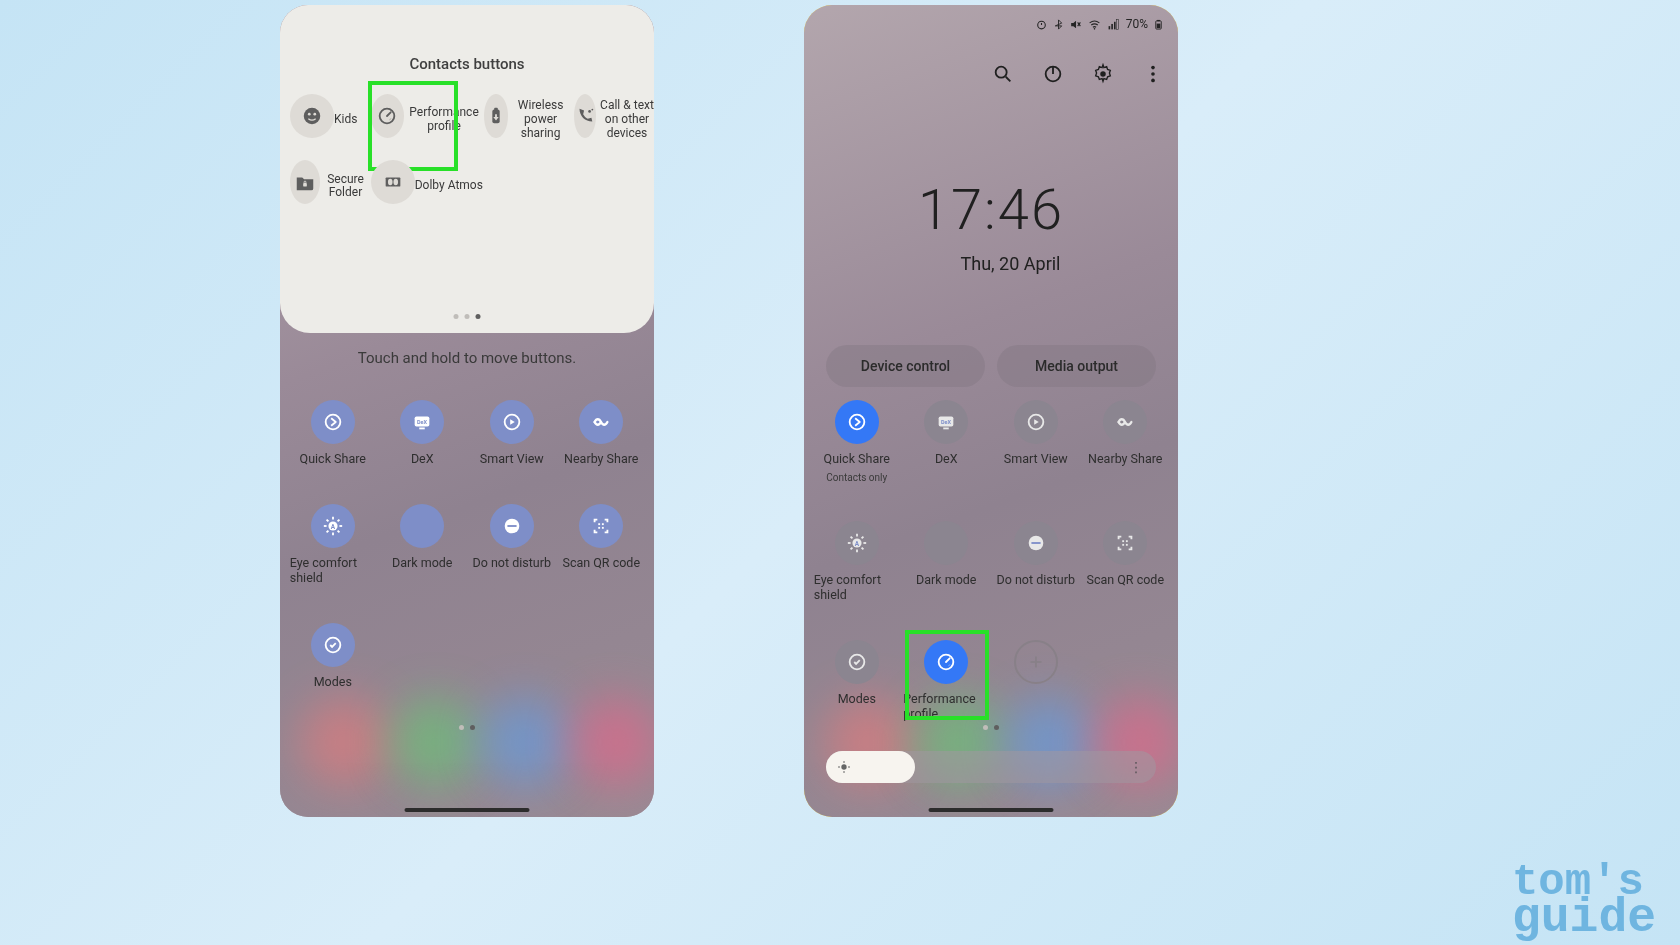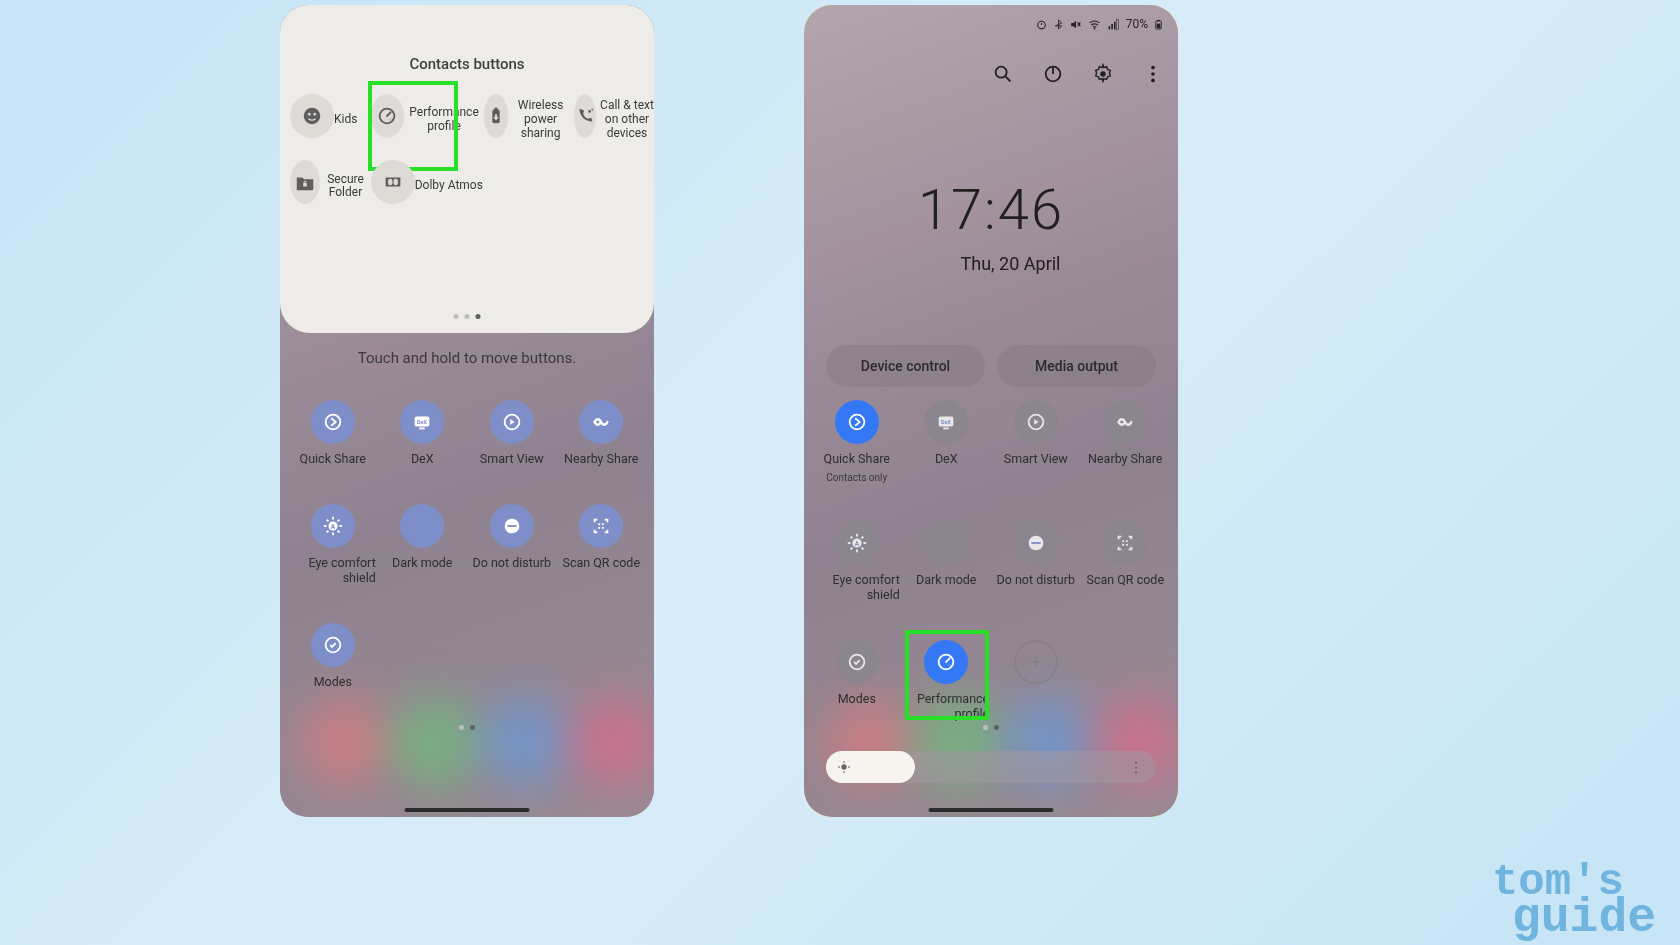--- a/index.html
+++ b/index.html
@@ -43,21 +43,21 @@
   .pd{width:5px;height:5px;border-radius:50%;background:#c0bdb9;}
   .pd.active{background:#5f5f5f;}
   .hint-text{ position:absolute; top:344px; left:0; right:0; text-align:center; font-size:15px; color:#3a3a3a;}
   .qs-grid{ position:absolute; top:395px; left:0; right:0; display:grid; grid-template-columns:repeat(4,1fr); padding:0 8px; row-gap:38px;}
   .qs-cell{ display:flex; flex-direction:column; align-items:center;}
   .qs-circle{ width:44px;height:44px;border-radius:50%; display:flex;align-items:center;justify-content:center;}
   .qs-blue{ background:#7e8ec8; color:#fff;}
   .qs-grey{ background:#8b8590; color:#e8e8e8;}
   .qs-bright{ background:#3478f6;color:#fff;}
   .qs-add{ border:2px solid #888088;color:#888088;background:transparent;}
-  .qs-label{ font-size:12.5px;color:#2e2e2e;text-align:right;margin-top:8px;line-height:1.15;max-width:86px;}
+  .qs-label{ font-size:12.5px;color:#2e2e2e;text-align:left;margin-top:8px;line-height:1.15;max-width:86px;}
   .qs-sub{ font-size:10px;color:#3a3a3a;text-align:center;margin-top:6px;}
   .left-dots{position:absolute;top:720px;left:50%;transform:translateX(-50%);display:flex;gap:6px;}
   .bottom-bar-left{position:absolute;bottom:20px;left:0;right:0;height:48px;display:flex;align-items:center;}
   .bb-btn{flex:1;text-align:center;font-size:17px;color:#2b2b2b;font-weight:500;}
   .bb-div{width:1px;height:18px;background:#777;}
   
   .status-bar{position:absolute;top:12px;right:14px;display:flex;align-items:center;gap:5px;font-size:12px;color:#252525;}
   .sb-ico{display:inline-flex;}
   .top-icons{position:absolute;top:58px;right:14px;display:flex;gap:28px;color:#202020;}
   .top-icons .ti{display:flex;align-items:center;justify-content:center;}
@@ -68,21 +68,21 @@
   .pill{flex:1;height:42px;border-radius:21px;background:rgba(130,120,130,.45);display:flex;align-items:center;justify-content:center;font-size:14px;color:#2b2b2b;font-weight:500;}
   .qs-grid-r{ position:absolute; top:395px; left:0; right:0; display:grid; grid-template-columns:repeat(4,1fr); padding:0 8px; row-gap:38px;}
   .right-highlight{ border:4px solid #28e028; position:absolute; top:-10px; left:3px; width:84px; height:90px;}
   .right-dots{position:absolute;top:720px;left:50%;transform:translateX(-50%);display:flex;gap:6px;}
   .bright-slider{position:absolute;bottom:34px;left:22px;right:22px;height:32px;background:rgba(160,152,160,.55);border-radius:16px;display:flex;align-items:center;}
   .bright-fill{width:27%;height:100%;background:#f7f4ef;border-radius:16px;display:flex;align-items:center;justify-content:flex-start;padding-left:10px;color:#666;}
   .bright-dots{margin-left:auto;margin-right:12px;color:#5a545a;font-size:14px;letter-spacing:1px;}
   
   .watermark{position:absolute;right:24px;bottom:8px;font-family:Liberation Mono, monospace;color:#6fb5e0;font-weight:700;line-height:.78;}
   .wm-top{font-size:44px;}
-  .wm-bot{font-size:48px;margin-left:20px;}
+  .wm-bot{font-size:48px;}
   .icon-svg{width:22px;height:22px;}
 </style>
 </head>
 <body>
 
 <svg width="0" height="0" style="position:absolute">
 <defs>
 <symbol id="i-kids" viewBox="0 0 24 24">
         <circle cx="12" cy="12" r="9" fill="currentColor"></circle>
         <circle cx="9" cy="10" r="1.5" fill="#dedbd6"></circle>

